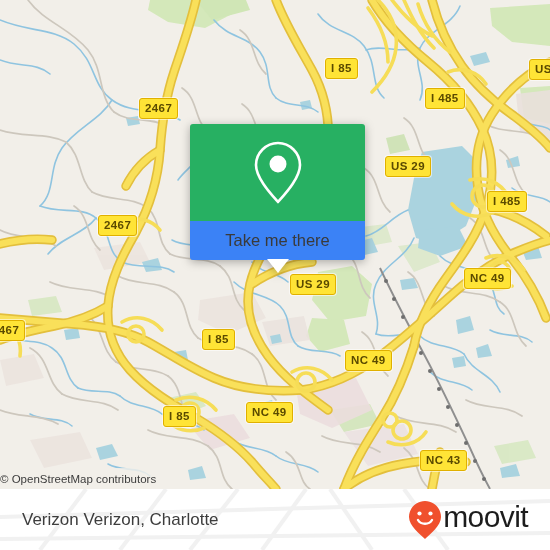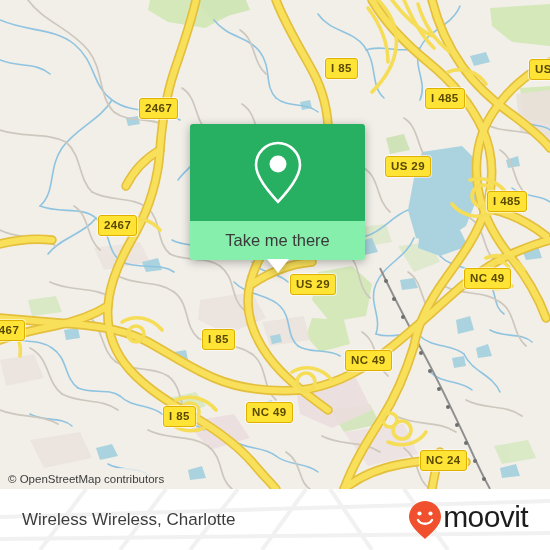--- a/index.html
+++ b/index.html
@@ -57,21 +57,21 @@
   }
   #callout-top {
     background: #27b062;
     height: 97px;
     border-radius: 3px 3px 0 0;
     display: flex;
     align-items: center;
     justify-content: center;
   }
   #callout-bottom {
-    background: #86efac;
+    background: #3b82f6;
     height: 39px;
     border-radius: 0 0 3px 3px;
     display: flex;
     align-items: center;
     justify-content: center;
   }
   #callout-label {
     color: #3a3a3a;
     font-size: 16.5px;
     font-family: "Liberation Sans", sans-serif;
@@ -90,21 +90,21 @@
   #attribution {
     position: absolute;
     left: 0; top: 468px;
     height: 21px;
     background: rgba(242,239,233,0.82);
     color: #3c3c3c;
     font-size: 11.5px;
     font-family: "Liberation Sans", sans-serif;
     display: flex;
     align-items: center;
-    padding: 0 7px 0 8px;
+    padding: 0 7px 0 0;
   }
 
   
   #footer {
     position: absolute;
     left: 0; top: 489px;
     width: 550px; height: 61px;
     background: #ffffff;
     display: flex;
     align-items: center;
@@ -392,21 +392,21 @@
     <div class="shield" style="left:385px; top:156px;">US 29</div>
     <div class="shield" style="left:487px; top:191px;">I 485</div>
     <div class="shield" style="left:98px;  top:215px;">2467</div>
     <div class="shield" style="left:464px; top:268px;">NC 49</div>
     <div class="shield" style="left:290px; top:274px;">US 29</div>
     <div class="shield" style="left:-14px; top:320px;">2467</div>
     <div class="shield" style="left:202px; top:329px;">I 85</div>
     <div class="shield" style="left:345px; top:350px;">NC 49</div>
     <div class="shield" style="left:163px; top:406px;">I 85</div>
     <div class="shield" style="left:246px; top:402px;">NC 49</div>
-    <div class="shield" style="left:420px; top:450px;">NC 24</div>
+    <div class="shield" style="left:420px; top:450px;">NC 43</div>
 
     <div id="callout">
       <div id="callout-top">
         <svg width="58" height="70" viewBox="0 0 58 70">
           <path d="M29 5 C17 5 7 15 7 27 C7 40 22 56 29 64 C36 56 51 40 51 27 C51 15 41 5 29 5 Z" fill="none" stroke="#ffffff" stroke-width="2.6" stroke-linejoin="round"></path>
           <circle cx="29" cy="26" r="8.5" fill="#ffffff"></circle>
         </svg>
       </div>
       <div id="callout-bottom">
         <span id="callout-label">Take me there</span>
@@ -424,21 +424,21 @@
         <path d="M120 61 L166 0"></path>
         <path d="M190 61 L238 0"></path>
         <path d="M262 61 L306 0"></path>
         <path d="M0 28 L550 12"></path>
         <path d="M330 0 L372 61"></path>
         <path d="M404 0 L448 61"></path>
         <path d="M0 50 L550 44"></path>
       </g>
     </svg>
 
-    <div id="footer-title">Wireless Wireless, Charlotte</div>
+    <div id="footer-title">Verizon Verizon, Charlotte</div>
 
     <div id="brand">
       <svg width="34" height="40" viewBox="0 0 34 40">
         <path d="M17 1 C8.2 1 1 8.2 1 17 C1 26 12 34 17 39 C22 34 33 26 33 17 C33 8.2 25.8 1 17 1 Z" fill="#f0502d"></path>
         <circle cx="11.5" cy="13.5" r="2.1" fill="#ffffff"></circle>
         <circle cx="22.5" cy="13.5" r="2.1" fill="#ffffff"></circle>
         <path d="M10 20 C13 25 21 25 24 20" fill="none" stroke="#ffffff" stroke-width="2.4" stroke-linecap="round"></path>
       </svg>
       <span id="brand-word">moovit</span>
     </div>

